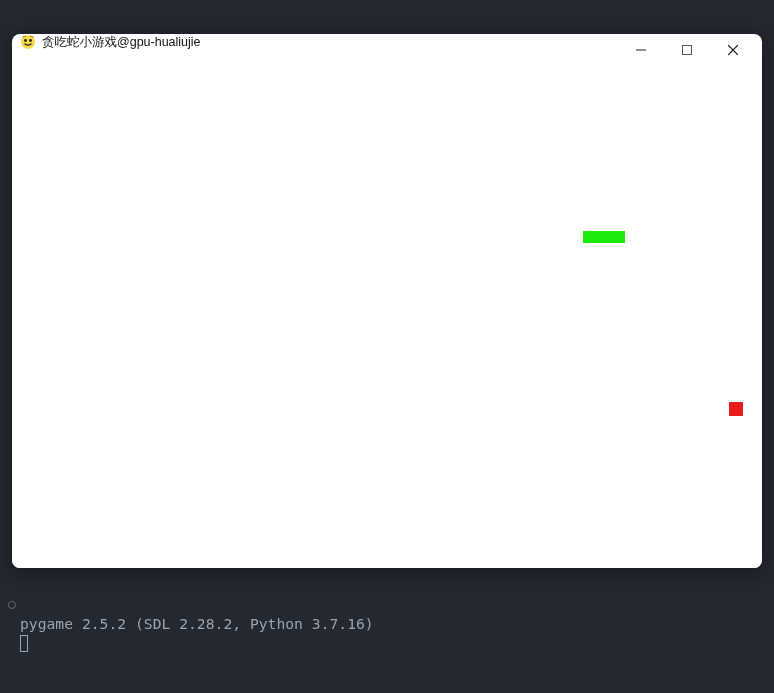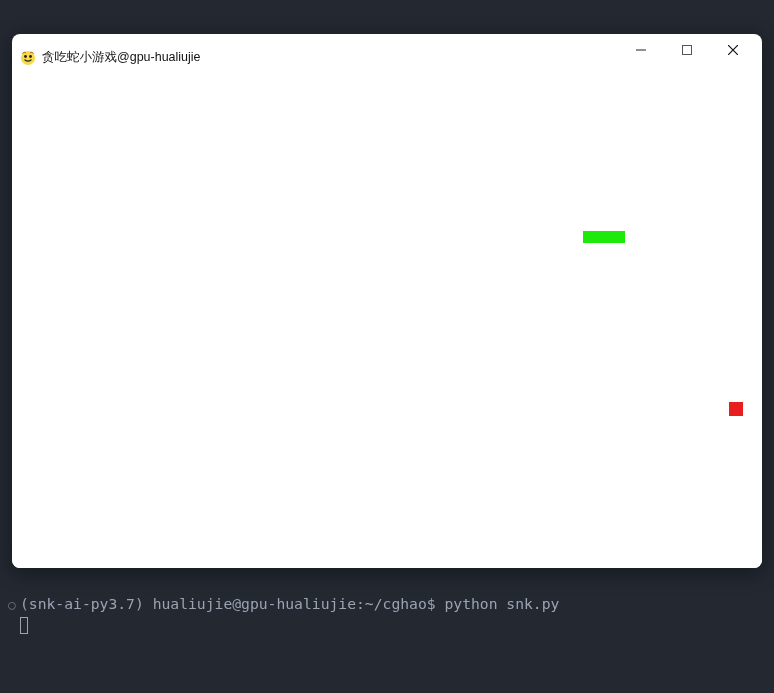--- a/index.html
+++ b/index.html
@@ -19,21 +19,21 @@
       height: 534px;
       background: #fff;
       border-radius: 8px;
       box-shadow: 0 4px 20px rgba(0,0,0,0.4);
       display: flex;
       flex-direction: column;
     }
     .titlebar {
       height: 32px;
       display: flex;
-      align-items: flex-end;
+      align-items: flex-start;
       padding: 0 6px 0 8px;
       border-radius: 8px 8px 0 0;
     }
     .app-icon {
       width: 16px;
       height: 16px;
       margin-right: 6px;
       flex-shrink: 0;
     }
     .win-title {
@@ -143,19 +143,22 @@
       <div class="cell snake" style="left: 571px; top: 165px; background: rgb(29, 233, 10);"></div>
       <div class="cell snake" style="left: 585px; top: 165px; background: rgb(29, 233, 10);"></div>
       <div class="cell snake" style="left: 599px; top: 165px; background: rgb(29, 233, 10);"></div>
       <div class="cell food" style="left: 717px; top: 336px; background: rgb(232, 30, 30);"></div>
     </div>
 </div>
 
 <div class="terminal">
   <div class="term-row">
     <span class="gutter">○</span>
-    <span class="term-line">(snk-ai-py3.7) hualiujie@gpu-hualiujie:~/cghao$ python snk.py</span>
+  </div>
+  <div class="term-row">
+    <span class="gutter"> </span>
+    <span class="term-line">pygame 2.5.2 (SDL 2.28.2, Python 3.7.16)</span>
   </div>
   <div class="cursor-row">
     <span class="gutter"> </span>
     <span class="cursor"></span>
   </div>
 </div>
 
 </body></html>

